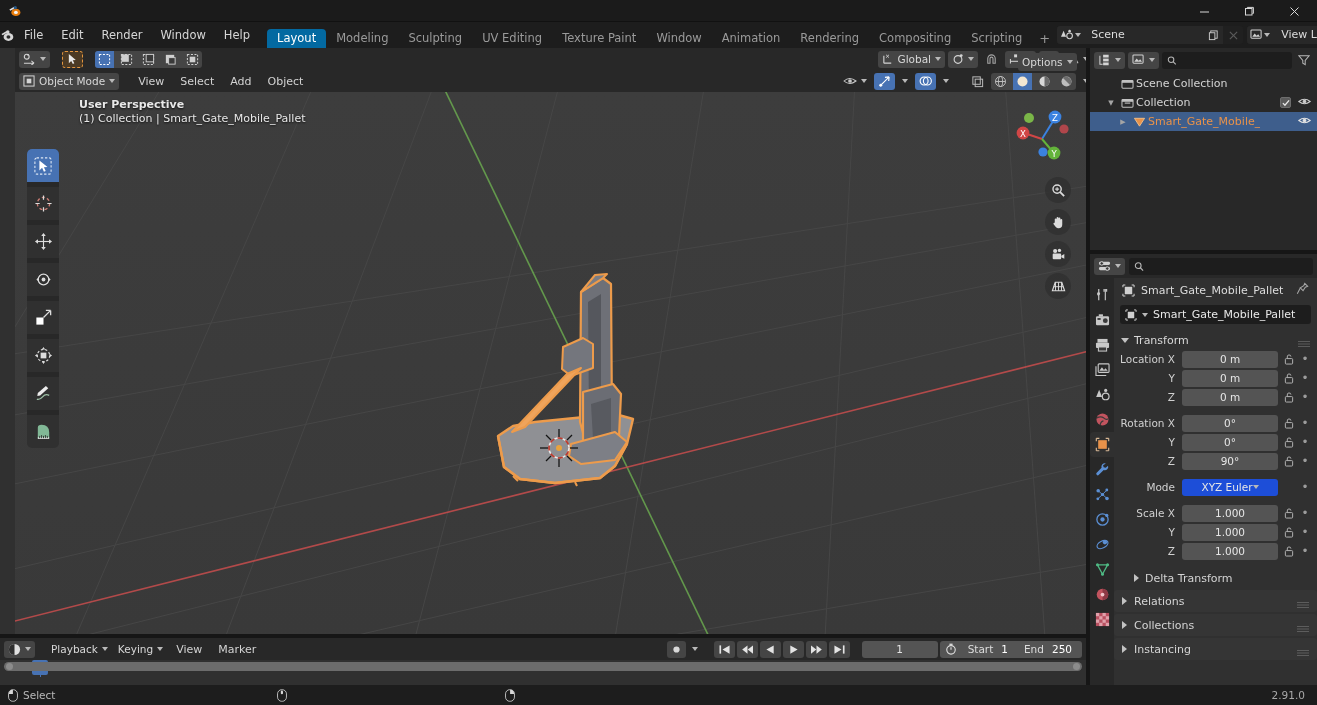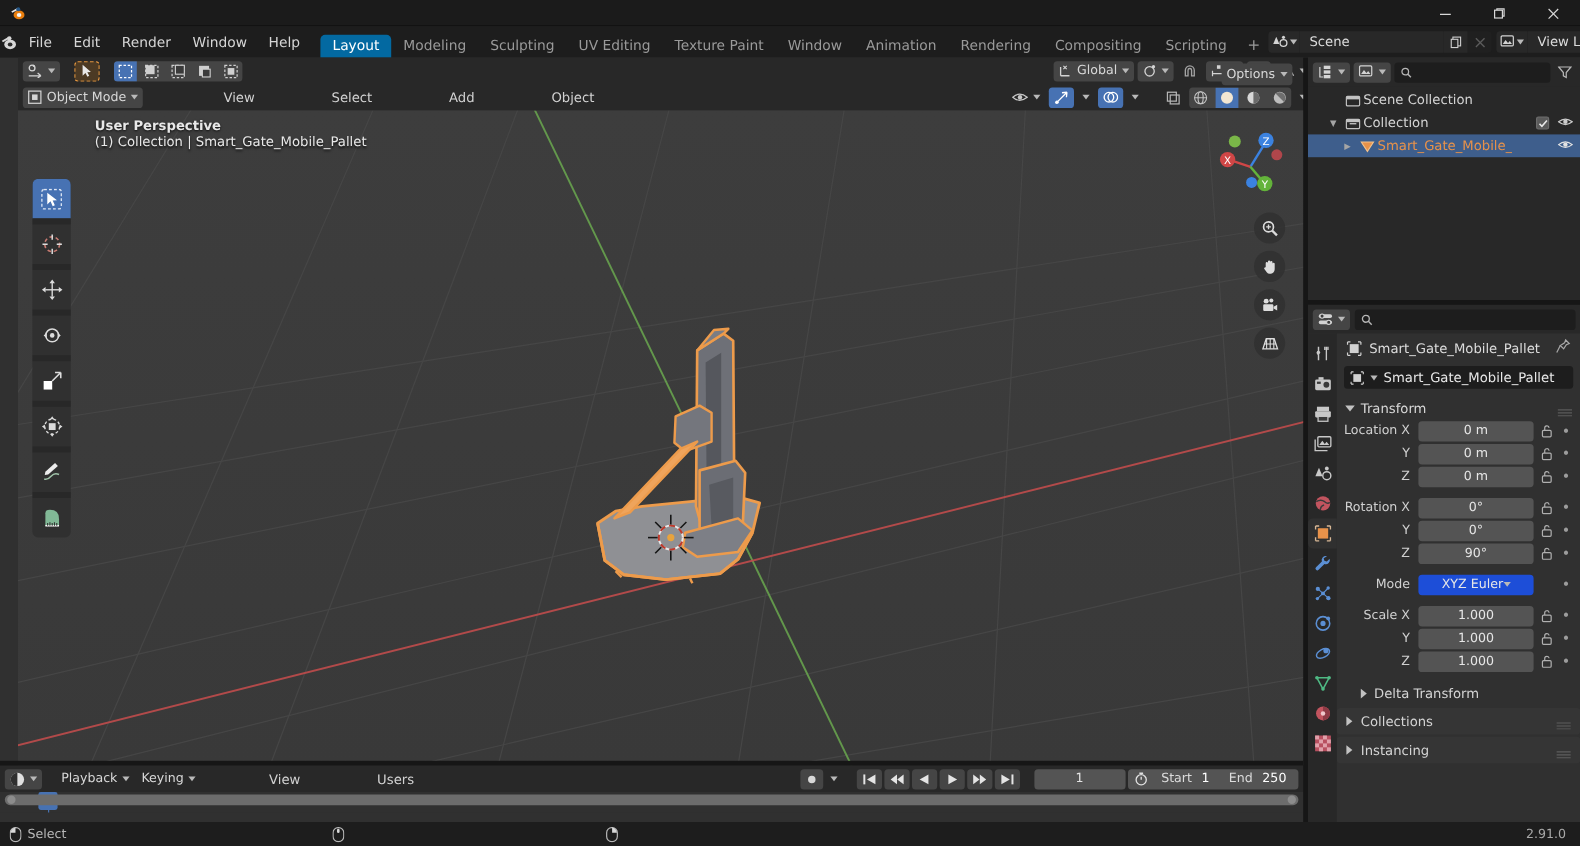--- a/index.html
+++ b/index.html
@@ -55,21 +55,21 @@
   .btn {
     height:17px; min-width:17px; display:flex; align-items:center; justify-content:center;
     background:#454545; border-radius:3px; color:#d8d8d8; font-size:10.5px; padding:0 4px; gap:3px;
   }
   .btn.flat { background:transparent; }
   .btn.group { border-radius:3px; background:#454545; display:flex; padding:0; overflow:hidden; }
   .btn.group > div { width:19px; height:17px; display:flex; align-items:center; justify-content:center; }
   .btn.group > div.sel { background:#4772b3; }
   .drop { display:flex; align-items:center; height:17px; background:#454545; border-radius:3px;
           padding:0 4px 0 4px; gap:4px; color:#d8d8d8; font-size:10.5px; }
-  .mini-menu { padding:0 7px; height:17px; line-height:17px; font-size:11px; color:#d2d2d2; border-radius:3px;margin-left:48px; }
+  .mini-menu { padding:0 7px; height:17px; line-height:17px; font-size:11px; color:#d2d2d2; border-radius:3px; }
   .caret { width:0;height:0;border-left:3px solid transparent;border-right:3px solid transparent;
            border-top:4px solid #b9b9b9; display:inline-block; }
 
   .viewport {
     position:relative; width:1086px; height:546px; overflow:hidden;
     background:#3b3b3b;
   }
   .vp-text { position:absolute; left:64px; top:6px; font-size:11px; color:#e8e8e8;
              text-shadow:0 1px 2px rgba(0,0,0,.8); line-height:14px; }
   .vp-text .b { font-weight:bold; }
@@ -643,21 +643,21 @@
       <div class="sep"></div>
       <div class="drop" style="background:transparent;">
         <span>Playback</span>
           <span class="caret"></span>
       </div>
       <div class="drop" style="background:transparent;">
         <span>Keying</span>
           <span class="caret"></span>
       </div>
       <div class="mini-menu">View</div>
-      <div class="mini-menu">Users</div>
+      <div class="mini-menu">Marker</div>
 
       <div style="margin-left:auto;display:flex;align-items:center;gap:2px;">
         <div class="btn">
           <svg width="11" height="11" viewBox="0 0 12 12">
               <circle cx="6" cy="6" r="3.4" fill="#d8d8d8"></circle>
             </svg>
         </div>
         <div class="drop" style="background:transparent;">
             <span class="caret"></span>
           </div>
@@ -1116,20 +1116,29 @@
 
         <div class="pgap"></div>
 
         <div class="sub-panel">
           <span class="tri"></span>
           <span>Delta Transform</span>
         </div>
 
         <div class="closed-panel">
           <span class="tri"></span>
+          <span>Relations</span>
+          <span class="grip"><svg width="12" height="7" viewBox="0 0 12 7">
+                <line x1="0" y1="1.5" x2="12" y2="1.5" stroke="#9a9a9a" stroke-width="1"></line>
+                <line x1="0" y1="4" x2="12" y2="4" stroke="#9a9a9a" stroke-width="1"></line>
+                <line x1="0" y1="6.5" x2="12" y2="6.5" stroke="#9a9a9a" stroke-width="1"></line>
+              </svg></span>
+        </div>
+        <div class="closed-panel">
+          <span class="tri"></span>
           <span>Collections</span>
           <span class="grip"><svg width="12" height="7" viewBox="0 0 12 7">
                 <line x1="0" y1="1.5" x2="12" y2="1.5" stroke="#9a9a9a" stroke-width="1"></line>
                 <line x1="0" y1="4" x2="12" y2="4" stroke="#9a9a9a" stroke-width="1"></line>
                 <line x1="0" y1="6.5" x2="12" y2="6.5" stroke="#9a9a9a" stroke-width="1"></line>
               </svg></span>
         </div>
         <div class="closed-panel">
           <span class="tri"></span>
           <span>Instancing</span>

